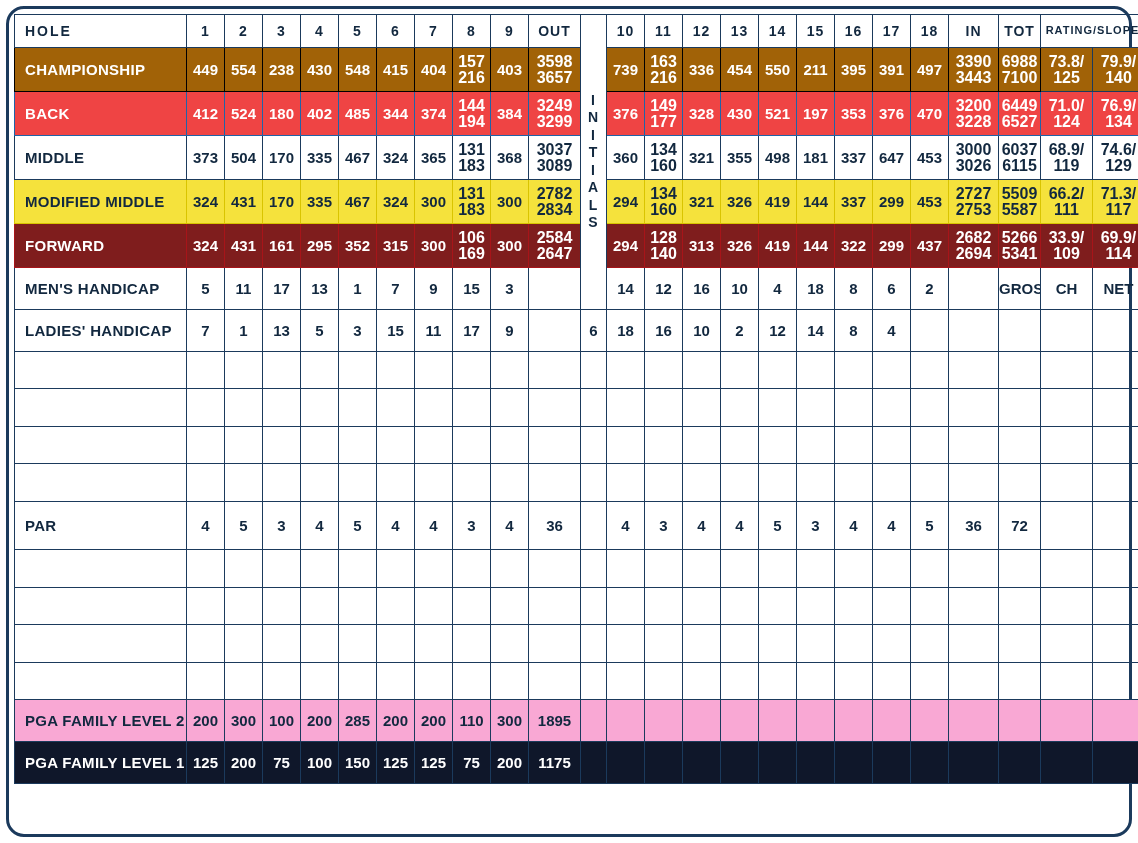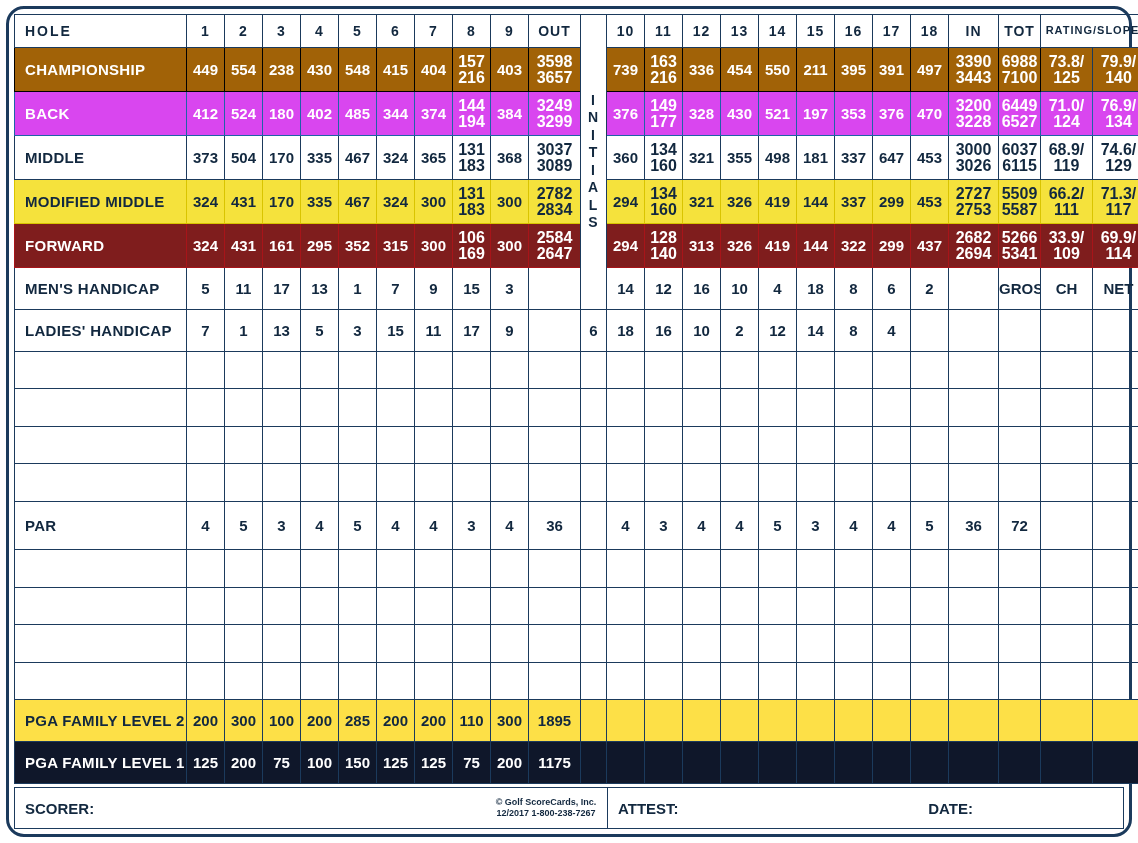--- a/index.html
+++ b/index.html
@@ -38,31 +38,31 @@
   
   .hdr td{height:30px;font-size:14px;letter-spacing:1px;margin-left:12px;}
   .hdr .lbl{letter-spacing:2px;}
   .rs{font-size:11px;line-height:1.05;}
   .rs b{display:block;font-size:11px;}
 
   
   tr.tee td{height:40px;}
   .r-champ td{background:#a16207;color:#fff;border-color:#000;}
   .r-champ td.side{border-color:#1b3a5c;}
-  .r-back td{background:#d946ef;color:#fff;border-color:#1f63a8;}
+  .r-back td{background:#ef4444;color:#fff;border-color:#1f63a8;}
   .r-mid td{background:#fff;color:#12283f;}
   .r-modmid td{background:#f5e23c;color:#12283f;border-color:#d9c400;margin-top:24px;}
   .r-fwd td{background:#7f1d1d;color:#fff;border-color:#a81419;}
   .two{line-height:1.0;font-size:16px;}
   .two span{display:block;}
 
   tr.hcp td{height:38px;}
   tr.blank td{height:34px;}
   tr.par td{height:44px;}
-  .r-lvl2 td{background:#fde047;color:#12283f;height:38px;border-color:#1b3a5c;}
+  .r-lvl2 td{background:#f9a8d4;color:#12283f;height:38px;border-color:#1b3a5c;}
   .r-lvl1 td{background:#0f172a;color:#fff;height:38px;border-color:#1b3a5c;}
 
   .initials{
     font-size:12px;line-height:1.25;font-weight:bold;color:#12283f;
     letter-spacing:0;
   }
   .initials span{display:block;}
 
   .footer{
     position:absolute;left:14px;bottom:14px;width:1110px;height:42px;
@@ -744,25 +744,13 @@
       <td></td>
           <td></td>
     </tr>
 
     <tr>
       <td colspan="25" style="height:42px;border:none;"></td>
     </tr>
   </tbody>
     </table>
 
-  <div class="footer">
-    <div class="f-scorer">SCORER:</div>
-    <div class="f-copy">
-      <div>© Golf ScoreCards, Inc.</div>
-      <div>12/2017  1-800-238-7267</div>
-    </div>
-    <div class="f-attest">
-      <span>ATTEST:</span>
-      <span class="spacer"></span>
-      <span class="f-date">DATE:</span>
-    </div>
-  </div>
 </div>
 
 </body></html>

